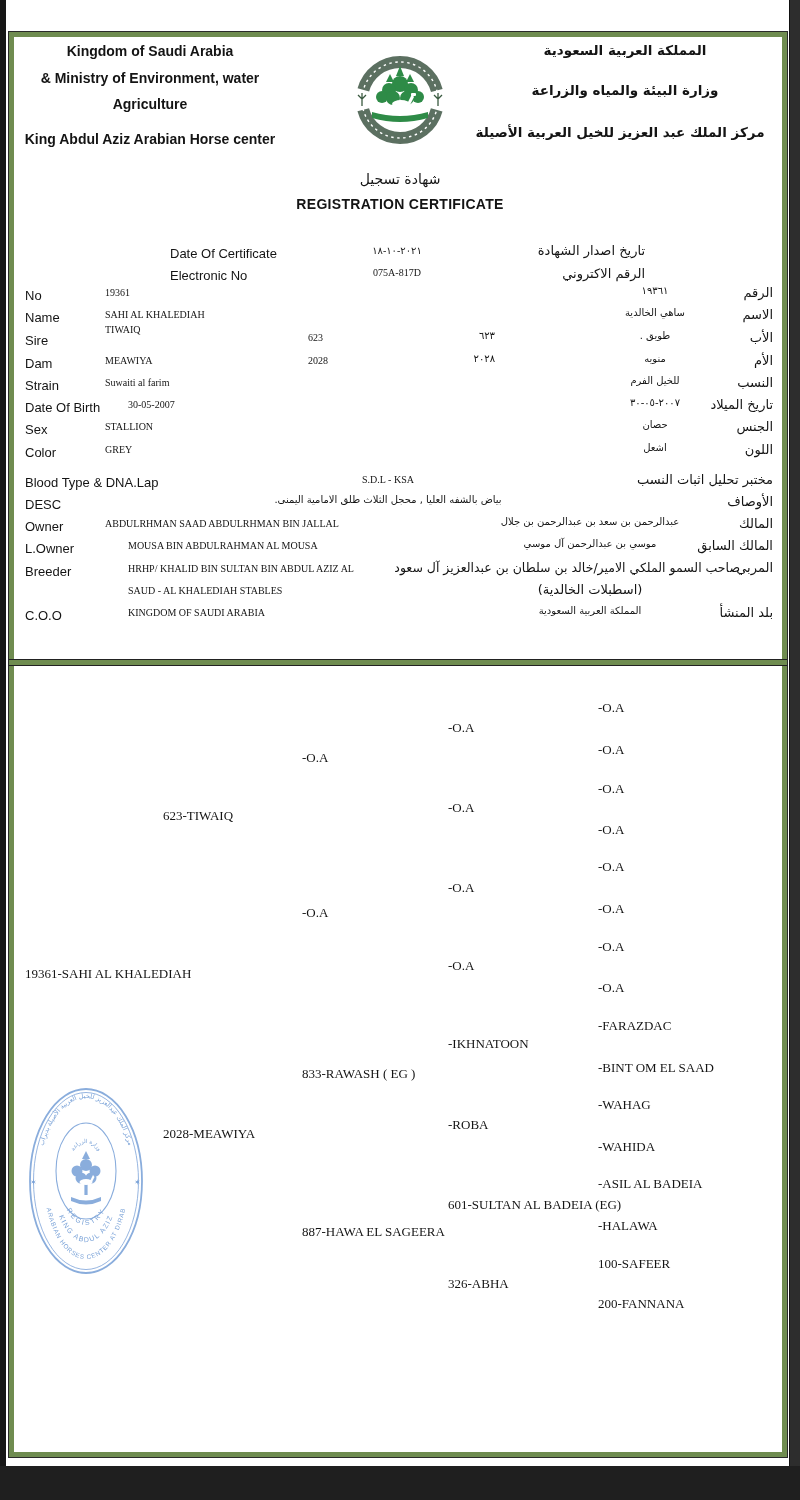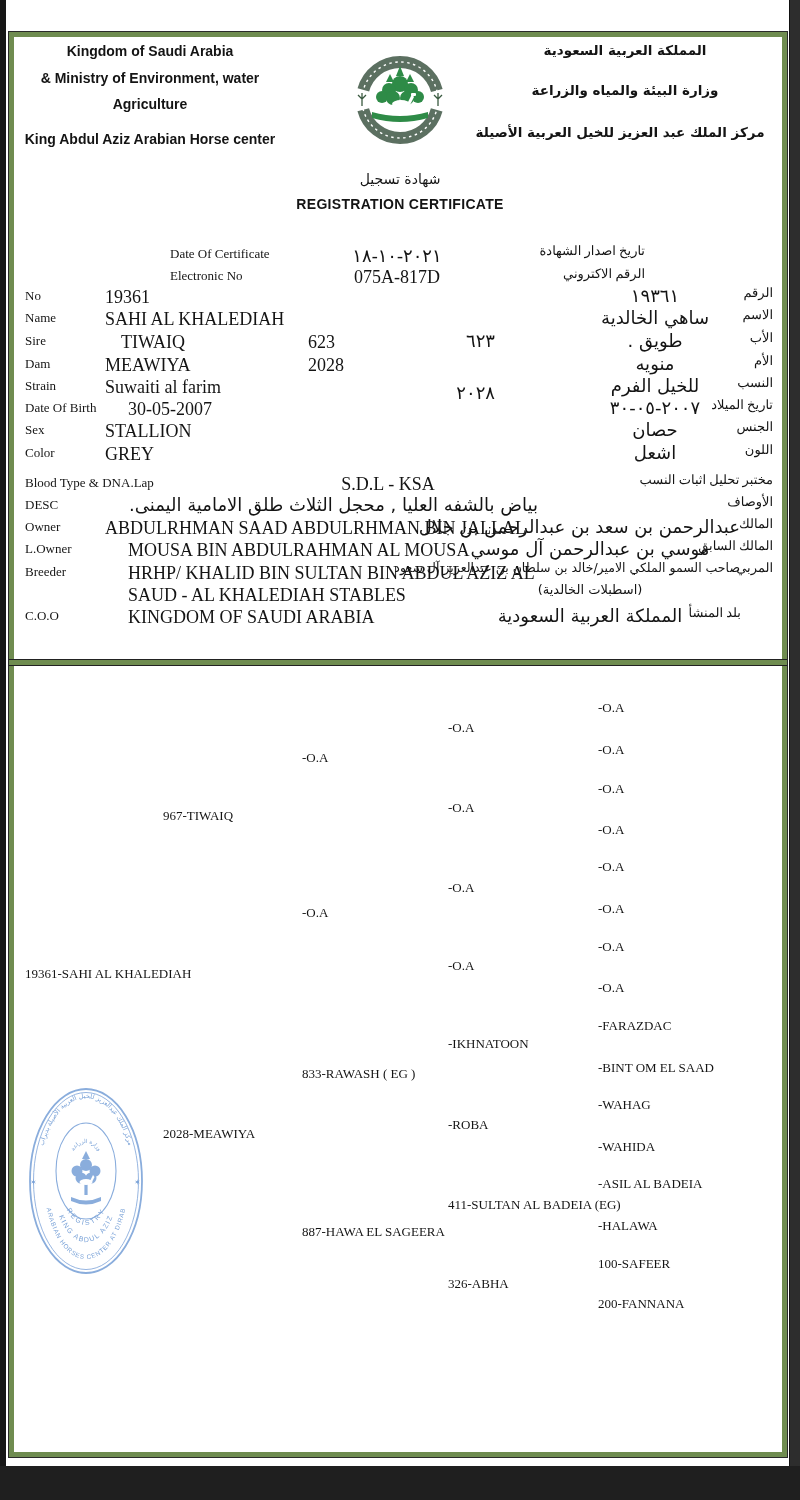--- a/index.html
+++ b/index.html
@@ -13,22 +13,22 @@
   .edge-right{left:789px;top:0;width:11px;height:1500px;background:#2d2d2d;border-left:1px solid #111;}
   .edge-bottom{left:0;top:1466px;width:800px;height:34px;background:#1f1f1f;}
   
   .frame{left:8px;top:31px;width:780px;height:1427px;border:1px solid #2a2a2a;box-sizing:border-box;}
   .frame-inner{position:absolute;inset:0;border:5px solid #6f8c50;box-sizing:border-box;}
   .separator{left:9px;top:659px;width:778px;height:5px;background:#6f8c50;border-top:1px solid #222;border-bottom:1px solid #222;}
   .serif{font-family:"Liberation Serif",serif;}
   .ar{font-family:"DejaVu Sans",sans-serif;}
   .hdr-en{font-size:14px;font-weight:600;line-height:1.1;}
   .hdr-ar{font-size:13.5px;font-weight:600;}
-  .lbl{font-size:13px;font-weight:500;font-family:Liberation Serif, serif;}
-  .val{font-size:18px;}
+  .lbl{font-size:13px;font-weight:500;}
+  .val{font-size:10px;}
   .num-ltr{direction:ltr;unicode-bidi:isolate;}
   .ctr{text-align:center;}
   .rgt{text-align:right;}
   .ped{font-size:13px;font-family:"Liberation Serif",serif;}
   .title-en{font-size:14px;font-weight:600;letter-spacing:.3px;}
   .title-ar{font-size:14px;}
 </style>
 </head>
 <body>
 
@@ -103,30 +103,30 @@
 <div class="abs val serif" style="left:105px;top:287px;">19361</div>
 <div class="abs val ar ctr" style="left:555px;top:285px;width:200px;">١٩٣٦١</div>
 <div class="abs lbl ar rgt" dir="rtl" style="left:573px;top:285px;width:200px;">الرقم</div>
 
 <div class="abs lbl" style="left:25px;top:310px;">Name</div>
 <div class="abs val serif" style="left:105px;top:309px;">SAHI AL KHALEDIAH</div>
 <div class="abs val ar ctr" dir="rtl" style="left:555px;top:307px;width:200px;">ساهي الخالدية</div>
 <div class="abs lbl ar rgt" dir="rtl" style="left:573px;top:307px;width:200px;">الاسم</div>
 
 <div class="abs lbl" style="left:25px;top:333px;">Sire</div>
-<div class="abs val serif" style="left:105px;top:332px;margin-left:16px;">TIWAIQ</div>
+<div class="abs val serif" style="left:105px;top:324px;">TIWAIQ</div>
 <div class="abs val serif" style="left:308px;top:332px;">623</div>
 <div class="abs val ar rgt num-ltr" style="left:395px;top:330px;width:100px;">٦٢٣</div>
 <div class="abs val ar ctr" dir="rtl" style="left:555px;top:330px;width:200px;">طويق .</div>
 <div class="abs lbl ar rgt" dir="rtl" style="left:573px;top:330px;width:200px;">الأب</div>
 
 <div class="abs lbl" style="left:25px;top:356px;">Dam</div>
 <div class="abs val serif" style="left:105px;top:355px;">MEAWIYA</div>
 <div class="abs val serif" style="left:308px;top:355px;">2028</div>
-<div class="abs val ar rgt num-ltr" style="left:395px;top:353px;width:100px;margin-top:29px;">٢٠٢٨</div>
+<div class="abs val ar rgt num-ltr" style="left:395px;top:353px;width:100px;">٢٠٢٨</div>
 <div class="abs val ar ctr" dir="rtl" style="left:555px;top:353px;width:200px;">منويه</div>
 <div class="abs lbl ar rgt" dir="rtl" style="left:573px;top:353px;width:200px;">الأم</div>
 
 <div class="abs lbl" style="left:25px;top:378px;">Strain</div>
 <div class="abs val serif" style="left:105px;top:377px;">Suwaiti al farim</div>
 <div class="abs val ar ctr" dir="rtl" style="left:555px;top:375px;width:200px;">للخيل الفرم</div>
 <div class="abs lbl ar rgt" dir="rtl" style="left:573px;top:375px;width:200px;">النسب</div>
 
 <div class="abs lbl" style="left:25px;top:400px;">Date Of Birth</div>
 <div class="abs val serif" style="left:128px;top:399px;">30-05-2007</div>
@@ -164,39 +164,39 @@
 <div class="abs lbl" style="left:25px;top:564px;text-align:right;">Breeder</div>
 <div class="abs val serif" style="left:128px;top:563px;">HRHP/ KHALID BIN SULTAN BIN ABDUL AZIZ AL</div>
 <div class="abs val serif" style="left:128px;top:585px;">SAUD - AL KHALEDIAH STABLES</div>
 <div class="abs val ar ctr" dir="rtl" style="left:430px;top:560px;width:310px;font-size:12.5px;">صاحب السمو الملكي الامير/خالد بن سلطان بن عبدالعزيز آل سعود</div>
 <div class="abs val ar ctr" dir="rtl" style="left:440px;top:582px;width:300px;font-size:13px;">(اسطبلات الخالدية)</div>
 <div class="abs lbl ar rgt" dir="rtl" style="left:573px;top:560px;width:200px;">المربي</div>
 
 <div class="abs lbl" style="left:25px;top:608px;">C.O.O</div>
 <div class="abs val serif" style="left:128px;top:607px;">KINGDOM OF SAUDI ARABIA</div>
 <div class="abs val ar ctr" dir="rtl" style="left:440px;top:605px;width:300px;">المملكة العربية السعودية</div>
-<div class="abs lbl ar rgt" dir="rtl" style="left:541px;top:605px;width:200px;">بلد المنشأ</div>
+<div class="abs lbl ar rgt" dir="rtl" style="left:573px;top:605px;width:200px;">بلد المنشأ</div>
 
 <div class="abs ped" style="left:25px;top:966px;">19361-SAHI AL KHALEDIAH</div>
 
-<div class="abs ped" style="left:163px;top:808px;">967-TIWAIQ</div>
+<div class="abs ped" style="left:163px;top:808px;">623-TIWAIQ</div>
 <div class="abs ped" style="left:163px;top:1126px;">2028-MEAWIYA</div>
 
 <div class="abs ped" style="left:302px;top:750px;">-O.A</div>
 <div class="abs ped" style="left:302px;top:905px;">-O.A</div>
 <div class="abs ped" style="left:302px;top:1066px;">833-RAWASH ( EG )</div>
 <div class="abs ped" style="left:302px;top:1224px;">887-HAWA EL SAGEERA</div>
 
 <div class="abs ped" style="left:448px;top:720px;">-O.A</div>
 <div class="abs ped" style="left:448px;top:800px;">-O.A</div>
 <div class="abs ped" style="left:448px;top:880px;">-O.A</div>
 <div class="abs ped" style="left:448px;top:958px;">-O.A</div>
 <div class="abs ped" style="left:448px;top:1036px;">-IKHNATOON</div>
 <div class="abs ped" style="left:448px;top:1117px;">-ROBA</div>
-<div class="abs ped" style="left:448px;top:1197px;">411-SULTAN AL BADEIA (EG)</div>
+<div class="abs ped" style="left:448px;top:1197px;">601-SULTAN AL BADEIA (EG)</div>
 <div class="abs ped" style="left:448px;top:1276px;">326-ABHA</div>
 
 <div class="abs ped" style="left:598px;top:700px;">-O.A</div>
 <div class="abs ped" style="left:598px;top:742px;">-O.A</div>
 <div class="abs ped" style="left:598px;top:781px;">-O.A</div>
 <div class="abs ped" style="left:598px;top:822px;">-O.A</div>
 <div class="abs ped" style="left:598px;top:859px;">-O.A</div>
 <div class="abs ped" style="left:598px;top:901px;">-O.A</div>
 <div class="abs ped" style="left:598px;top:939px;">-O.A</div>
 <div class="abs ped" style="left:598px;top:980px;">-O.A</div>

